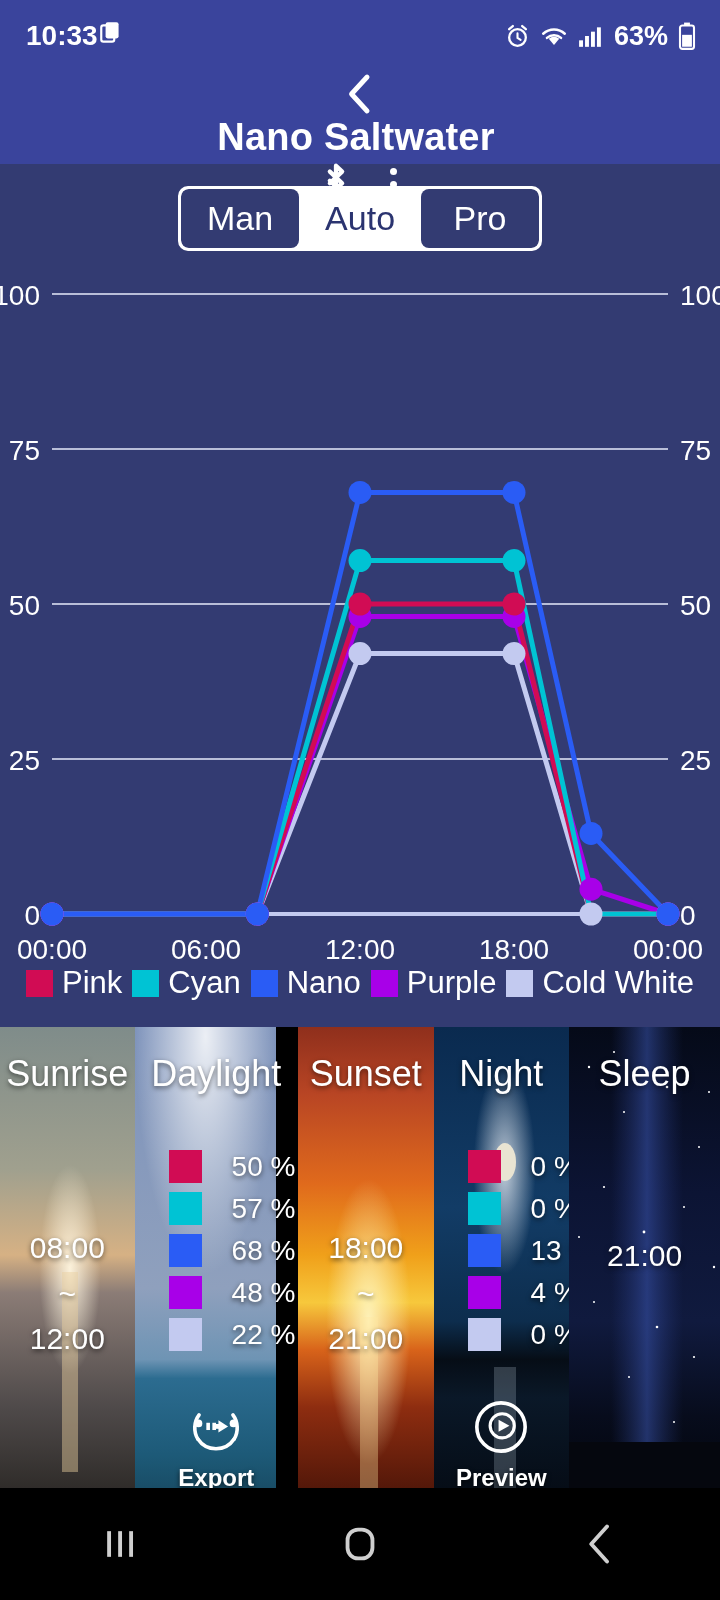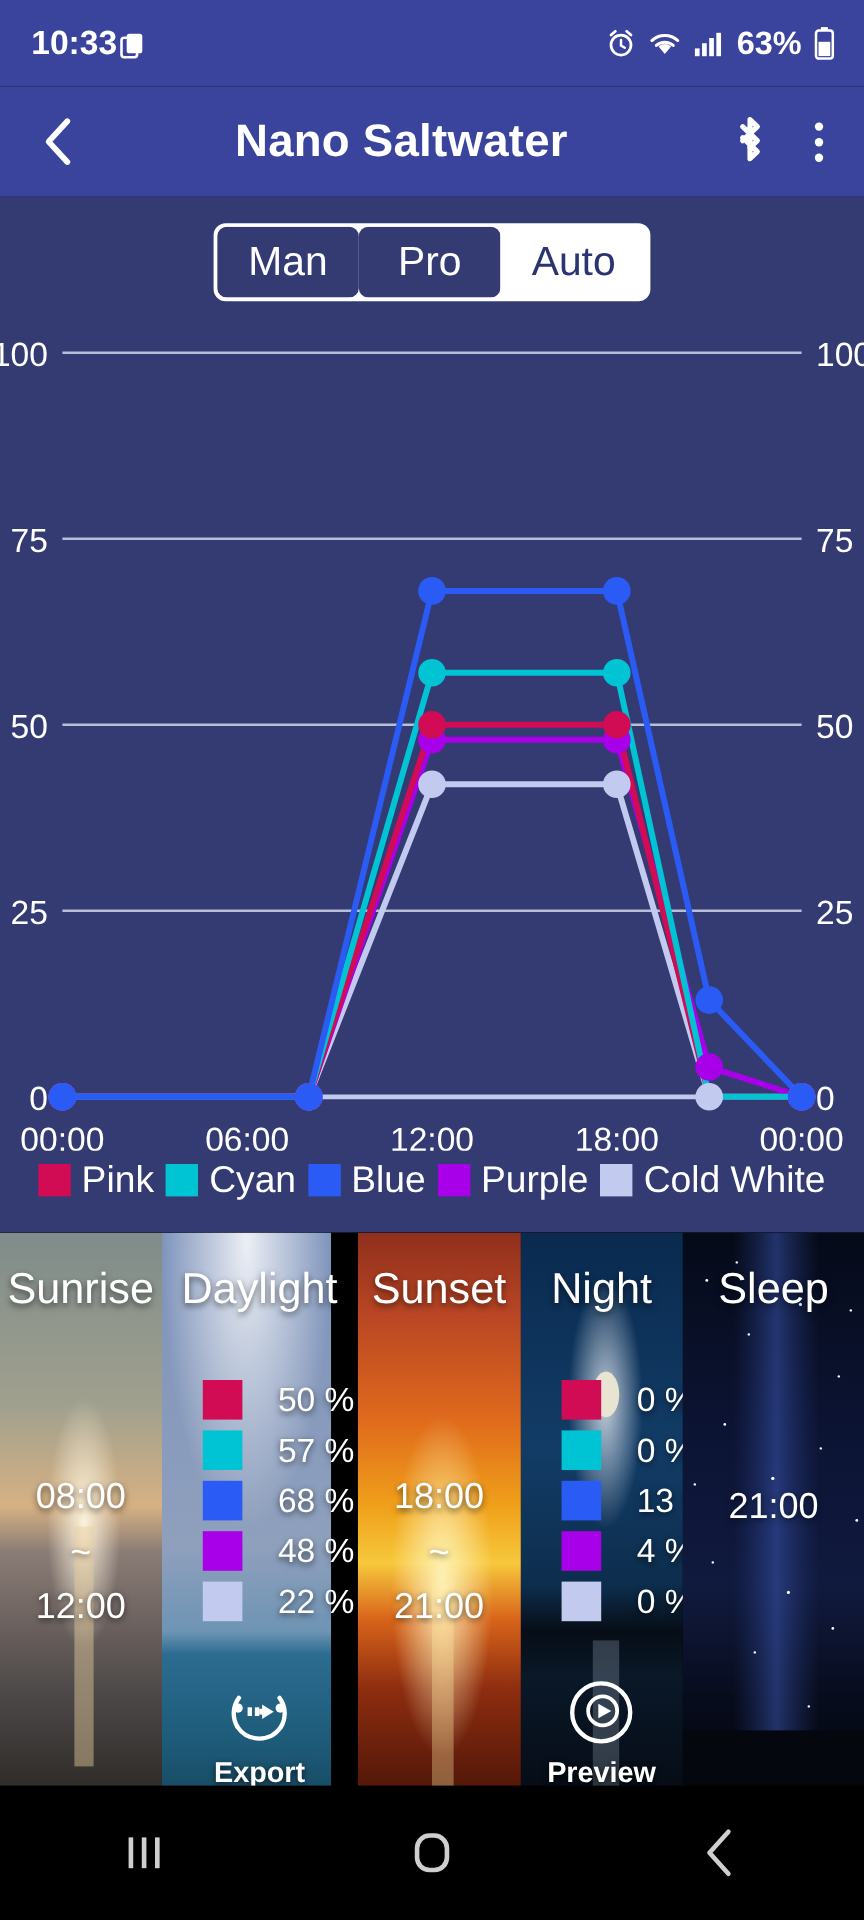--- a/index.html
+++ b/index.html
@@ -7,28 +7,28 @@
   body { font-family:"Liberation Sans", sans-serif; overflow:hidden; }
 
   .phone { width:720px; height:1600px; position:relative; background:#000; }
 
   
   .statusbar{
     height:72px; background:#3a449c; color:#fff;
     display:flex; align-items:center; justify-content:space-between;
     padding:0 24px 0 26px; font-size:28px; font-weight:600;
   }
-  .sb-left{ display:flex; align-items:flex-end; }
+  .sb-left{ display:flex; align-items:flex-start; }
   .sb-right{ display:flex; align-items:center; gap:10px; font-size:27px; font-weight:600;}
   .sb-icon{ display:inline-flex; align-items:center; }
 
   
   .appbar{
     height:92px; background:#3a449c; color:#fff;
-    display:flex; align-items:center; padding:0 26px;
+    display:flex; align-items:center; padding:0 26px;flex-direction:column;
   }
   .back-chevron{ width:46px; display:flex; align-items:center; justify-content:center; }
   .appbar-title{
     flex:1; text-align:center; font-size:38px; font-weight:700; letter-spacing:.2px;
     margin-left:-8px;
   }
   .appbar-actions{ display:flex; align-items:center; gap:34px; padding-right:8px;}
   .kebab{ display:flex; flex-direction:column; gap:6px; align-items:center; }
   .kebab i{ width:7px; height:7px; border-radius:50%; background:#fff; display:block; }
 
@@ -162,22 +162,22 @@
           <i></i>
       </span>
     </div>
   </div>
 
   <div class="panel">
 
     <div class="segwrap">
       <div class="segment">
         <div class="seg off">Man</div>
+        <div class="seg">Auto</div>
         <div class="seg off">Pro</div>
-        <div class="seg">Auto</div>
       </div>
     </div>
 
     <div class="chartbox">
       <svg id="chart-svg" width="720" height="690" viewBox="0 0 720 690">
           <line x1="44" y1="645" x2="676" y2="645" stroke="#c3caf0" stroke-width="4"></line>
           <text x="40" y="656" fill="#fff" font-size="28" text-anchor="end" font-family="&quot;Liberation Sans&quot;, sans-serif">0</text>
           <text x="680" y="656" fill="#fff" font-size="28" text-anchor="start" font-family="&quot;Liberation Sans&quot;, sans-serif">0</text>
           <line x1="52" y1="490" x2="668" y2="490" stroke="#b9bed8" stroke-width="2.2"></line>
           <text x="40" y="501" fill="#fff" font-size="28" text-anchor="end" font-family="&quot;Liberation Sans&quot;, sans-serif">25</text>
@@ -230,21 +230,21 @@
         <div class="leg">
           <span class="leg-sw" style="background: rgb(209, 12, 84);"></span>
           <span class="leg-tx">Pink</span>
         </div>
         <div class="leg">
           <span class="leg-sw" style="background: rgb(0, 195, 212);"></span>
           <span class="leg-tx">Cyan</span>
         </div>
         <div class="leg">
           <span class="leg-sw" style="background: rgb(42, 92, 245);"></span>
-          <span class="leg-tx">Blue</span>
+          <span class="leg-tx">Nano</span>
         </div>
         <div class="leg">
           <span class="leg-sw" style="background: rgb(168, 0, 232);"></span>
           <span class="leg-tx">Purple</span>
         </div>
         <div class="leg">
           <span class="leg-sw" style="background: rgb(195, 202, 240);"></span>
           <span class="leg-tx">Cold White</span>
         </div>
       </div>

